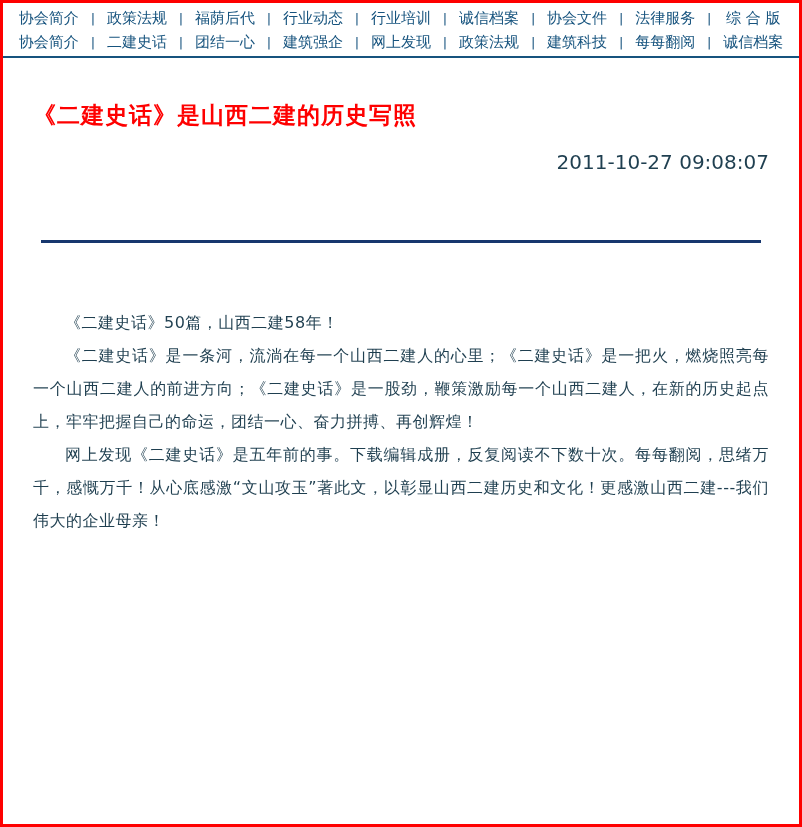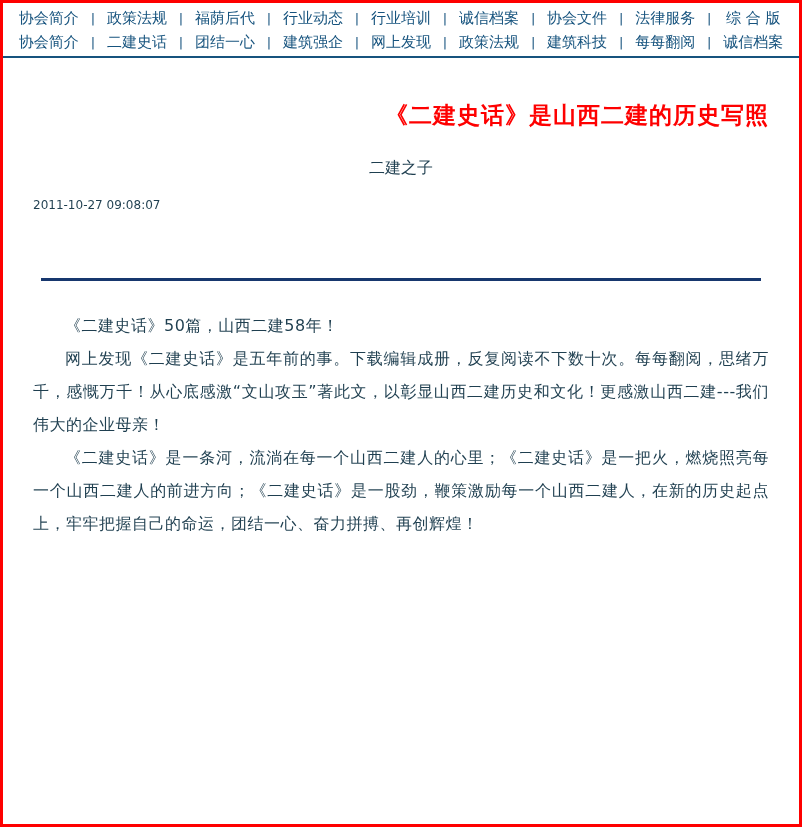--- a/index.html
+++ b/index.html
@@ -43,42 +43,42 @@
     font-size: 13px;
     flex: 0 0 auto;
   }
   
   .content { padding: 0 30px; }
   .article-title {
     margin: 42px 0 12px 0;
     color: var(--title-red);
     font-size: 23px;
     font-weight: bold;
-    text-align: right;
+    text-align: left;
     letter-spacing: 1px;
   }
   .article-author {
     margin: 27px 0 0 0;
     color: var(--body-text);
     font-size: 16px;
     text-align: center;
   }
   .article-date {
     margin: 19px 0 0 0;
     color: var(--body-text);
-    font-size: 12px;
-    text-align: left;
+    font-size: 20px;
+    text-align: right;
   }
   .rule {
     border: none;
     border-top: 3px solid var(--rule-navy);
     margin: 66px 8px 0 8px;
     height: 0;
   }
-  .article-body { margin-top: 28px; }
+  .article-body { margin-top: 63px; }
   .article-body p {
     margin: 0;
     color: var(--body-text);
     font-size: 16px;
     line-height: 33px;
     text-indent: 2em;
     text-align: justify;
     letter-spacing: 0.5px;
   }
 </style>
@@ -121,21 +121,20 @@
       <a class="nav-link" href="#">建筑科技</a>
       <span class="nav-sep">|</span>
       <a class="nav-link" href="#">每每翻阅</a>
       <span class="nav-sep">|</span>
       <a class="nav-link" href="#">诚信档案</a>
     </div>
 </nav>
 
 <main class="content">
   <h1 class="article-title">《二建史话》是山西二建的历史写照</h1>
-  <div class="article-author">二建之子</div>
   <div class="article-date">2011-10-27 09:08:07</div>
   <hr class="rule">
   <div class="article-body">
       <p>《二建史话》50篇，山西二建58年！</p>
+      <p>《二建史话》是一条河，流淌在每一个山西二建人的心里；《二建史话》是一把火，燃烧照亮每一个山西二建人的前进方向；《二建史话》是一股劲，鞭策激励每一个山西二建人，在新的历史起点上，牢牢把握自己的命运，团结一心、奋力拼搏、再创辉煌！</p>
       <p>网上发现《二建史话》是五年前的事。下载编辑成册，反复阅读不下数十次。每每翻阅，思绪万千，感慨万千！从心底感激“文山攻玉”著此文，以彰显山西二建历史和文化！更感激山西二建---我们伟大的企业母亲！</p>
-      <p>《二建史话》是一条河，流淌在每一个山西二建人的心里；《二建史话》是一把火，燃烧照亮每一个山西二建人的前进方向；《二建史话》是一股劲，鞭策激励每一个山西二建人，在新的历史起点上，牢牢把握自己的命运，团结一心、奋力拼搏、再创辉煌！</p>
     </div>
 </main>
 
 </body></html>

